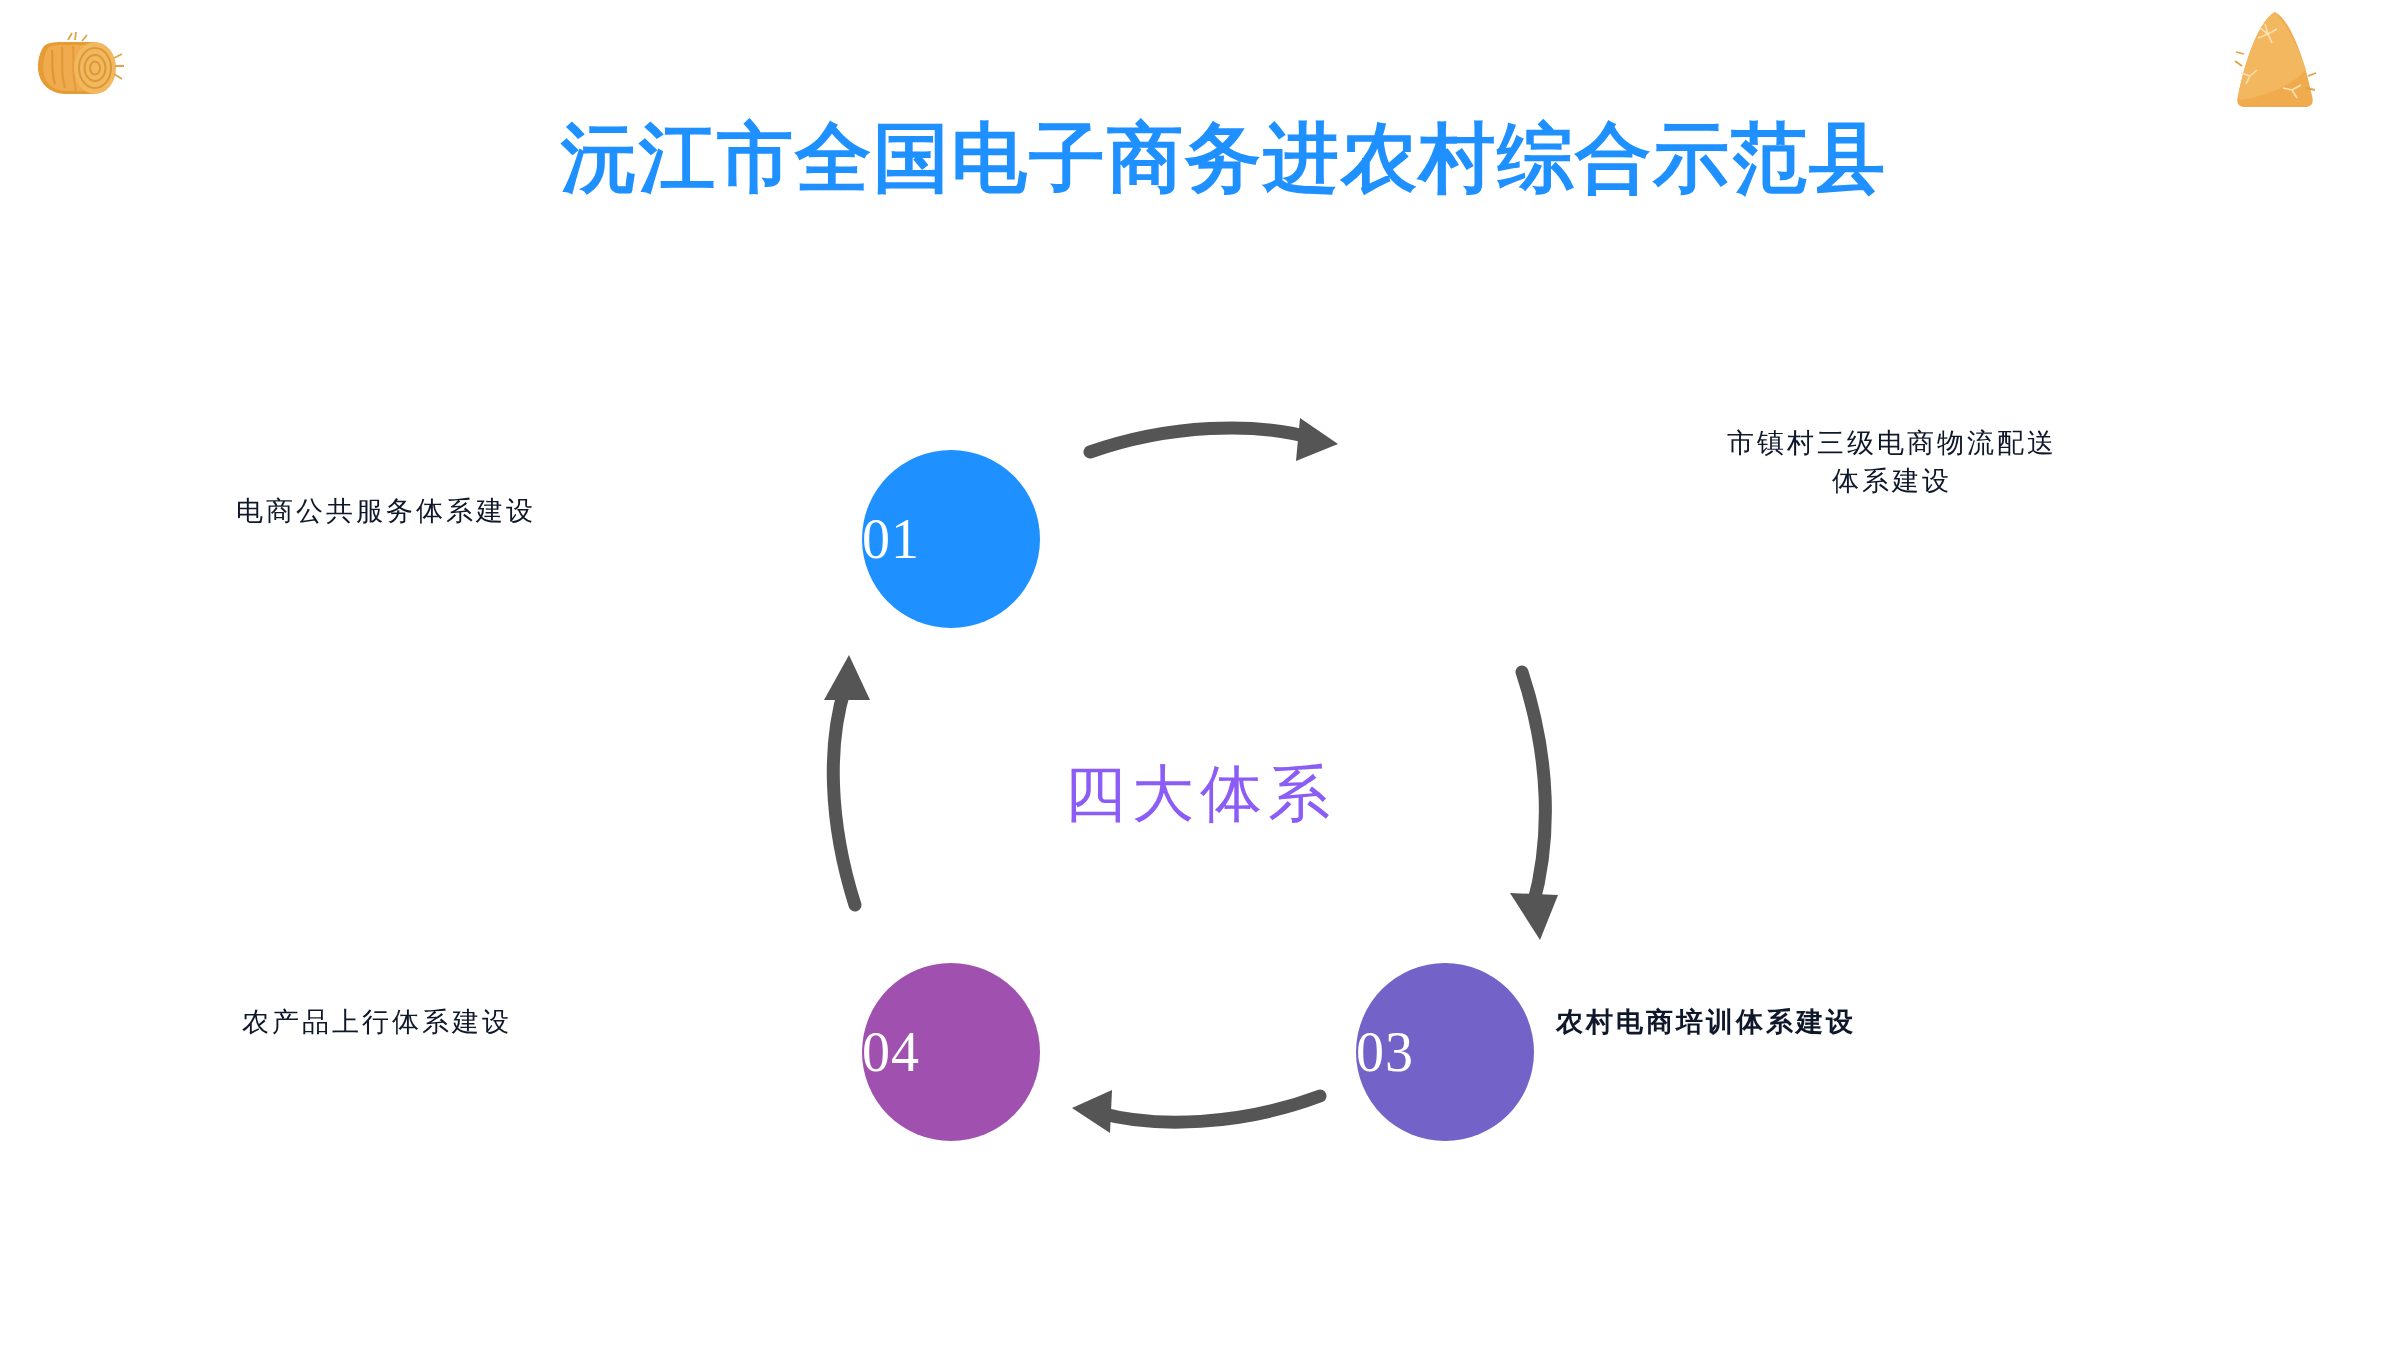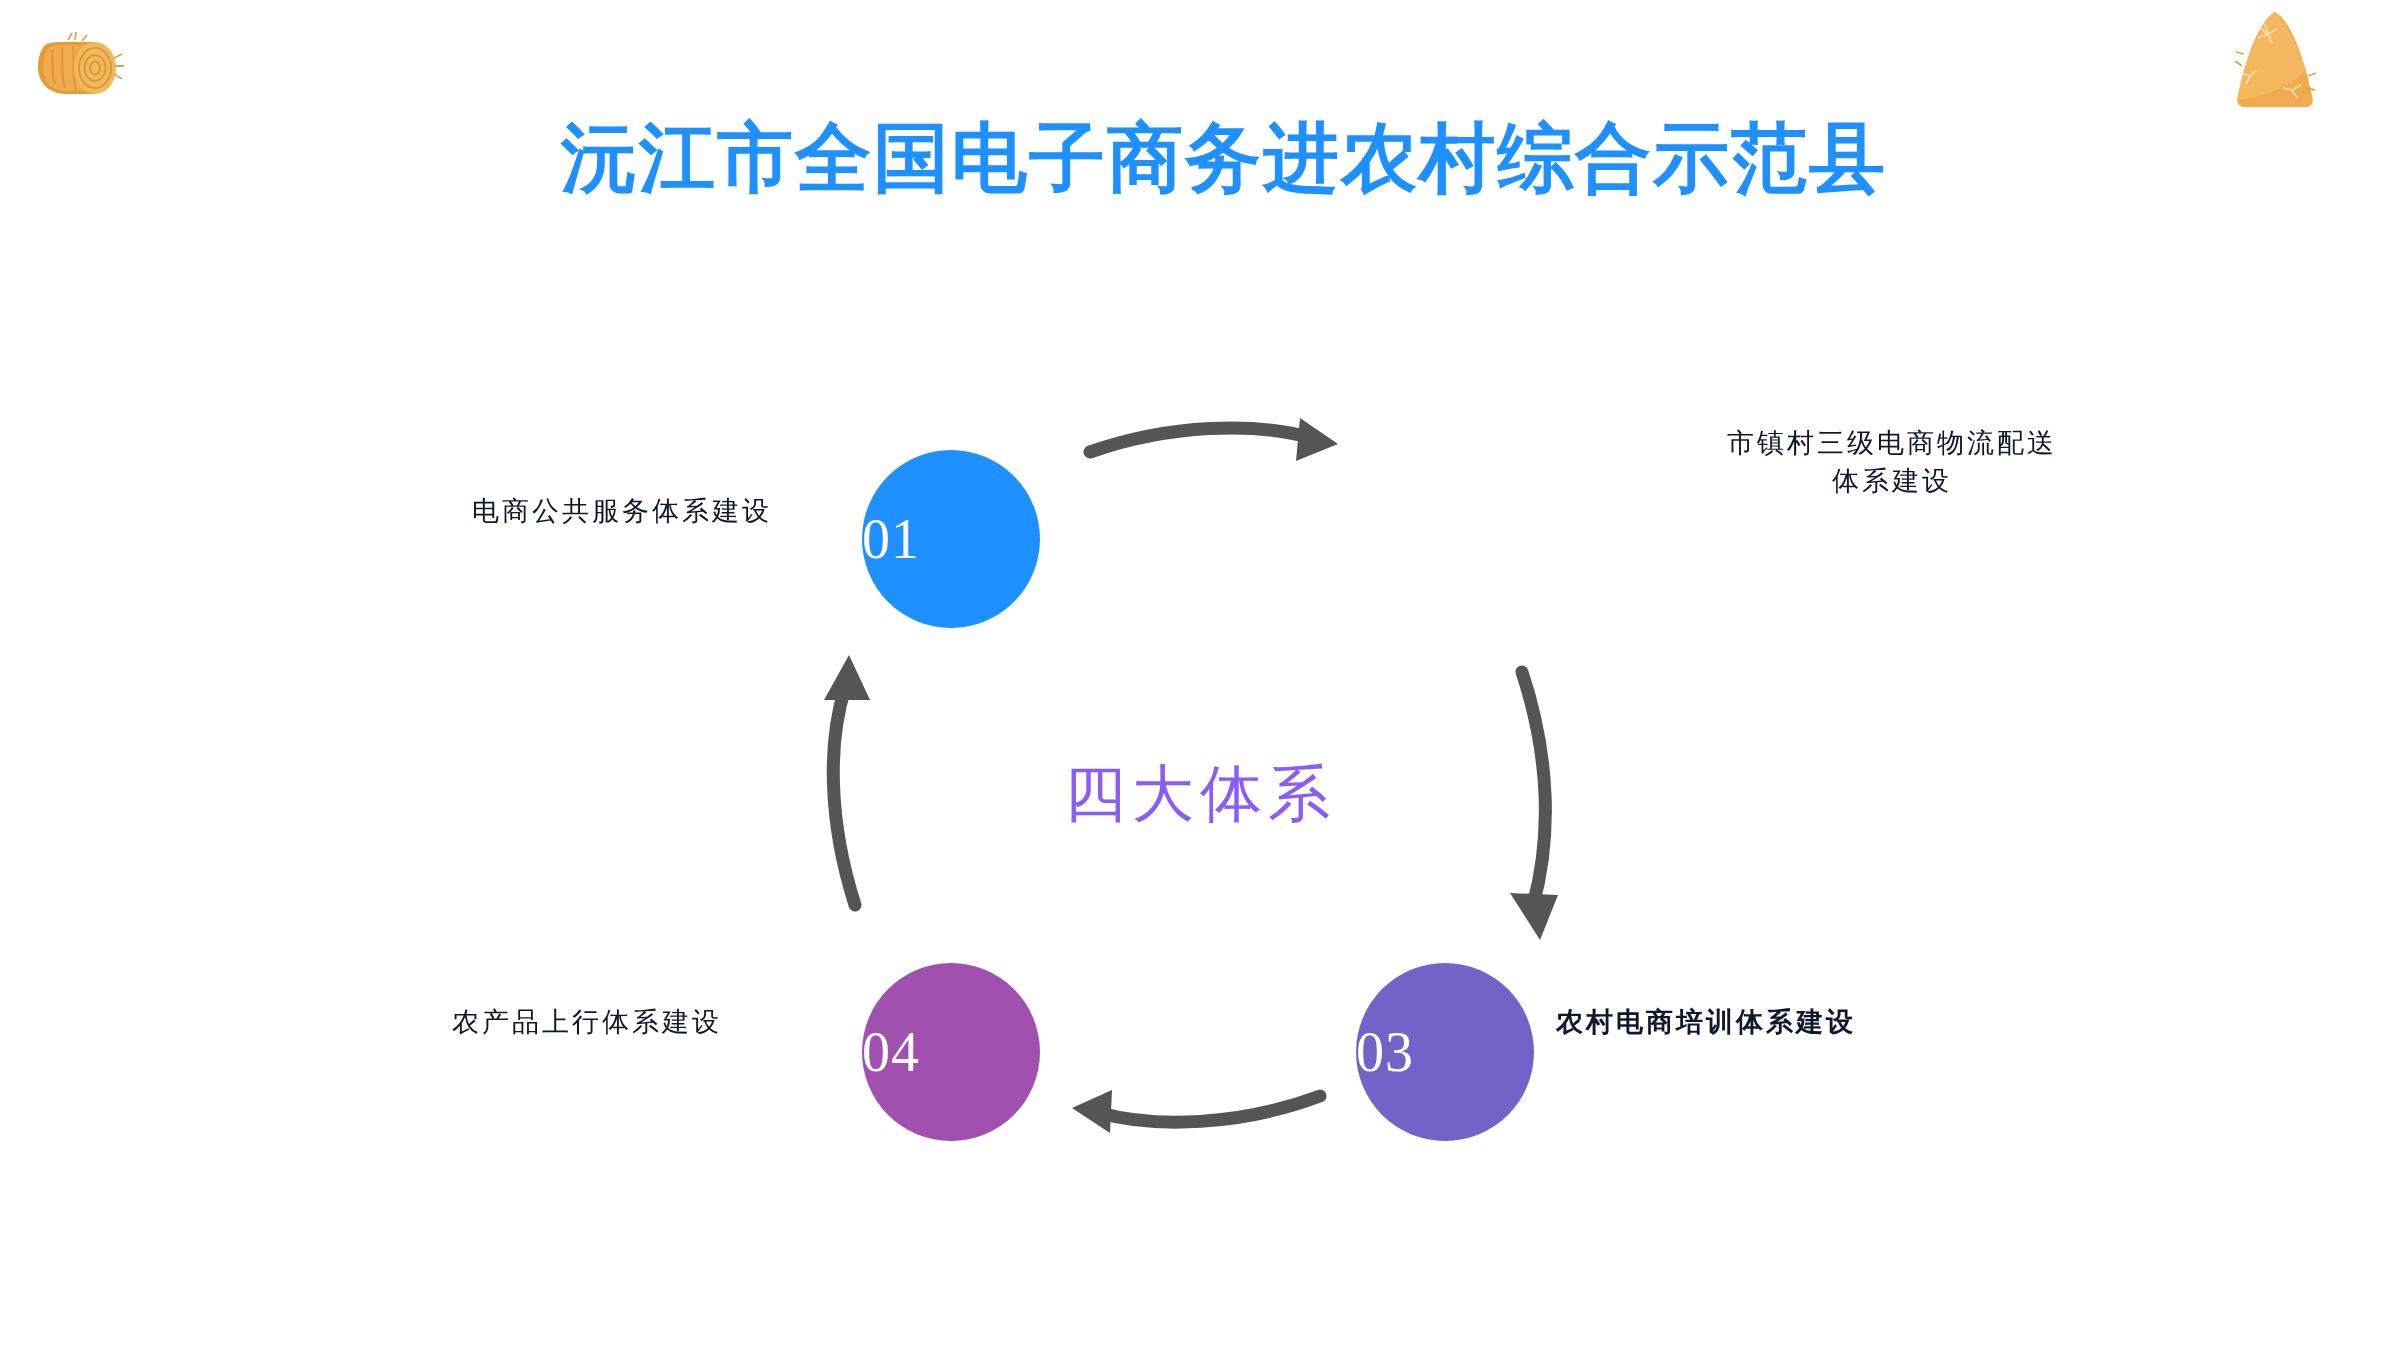--- a/index.html
+++ b/index.html
@@ -92,42 +92,42 @@
     font-size: 27px;
     line-height: 1.42;
     color: #0f172a;
     letter-spacing: 3px;
     white-space: pre-line;
   }
   #label-01 {
     left: 0;
     width: 790px;
     top: 492px;
-    text-align: right;
+    text-align: center;
     padding-right: 18px;
     box-sizing: border-box;
   }
   #label-02 {
     left: 1582px;
     width: 620px;
     top: 424px;
     text-align: center;
   }
   #label-03 {
     left: 1556px;
     width: 700px;
     top: 1003px;
     text-align: left;
     font-weight: bold;
   }
   #label-04 {
-    left: 0;
+    left: 16px;
     width: 740px;
     top: 1003px;
-    text-align: right;
+    text-align: center;
     padding-right: 18px;
     box-sizing: border-box;
   }
 
   #center-label {
     position: absolute;
     left: 880px;
     top: 752px;
     width: 640px;
     text-align: center;

